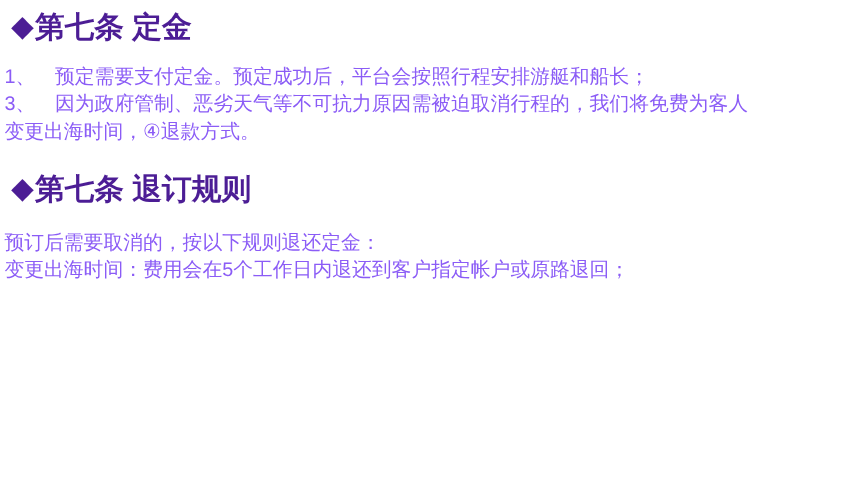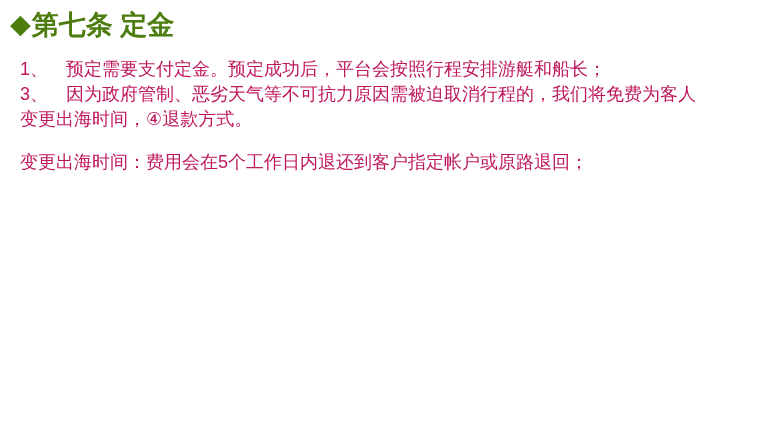--- a/index.html
+++ b/index.html
@@ -17,35 +17,35 @@
   .page {
     width: 770px;
     height: 439px;
     background: #ffffff;
   }
   .heading {
     font-size: 27px;
     font-weight: 700;
     line-height: 35px;
     padding-left: 10px;
-    color: #4d7c0f;
+    color: #4c1d95;
     white-space: nowrap;
   }
   .heading .bullet {
     display: inline-block;
     transform: translateY(-1px);
     margin-right: 1px;
   }
   .heading-1 { margin-top: 8px; }
   .heading-2 { margin-top: 23px; }
   .para {
     font-size: 18px;
     line-height: 25px;
-    padding-left: 20px;
-    color: #be185d;
+    padding-left: 4px;
+    color: #8b5cf6;
   }
   .para-1 { margin-top: 14px; }
   .para-2 { margin-top: 18px; }
   .line {
     white-space: nowrap;
   }
 </style>
 </head>
 <body>
 
@@ -56,18 +56,22 @@
       <span class="bullet">◆</span><span>第七条 定金</span>
     </div>
     <div class="para para-1">
       <div class="line">1、　预定需要支付定金。预定成功后，平台会按照行程安排游艇和船长；</div>
       <div class="line">3、　因为政府管制、恶劣天气等不可抗力原因需被迫取消行程的，我们将免费为客人</div>
       <div class="line">变更出海时间，④退款方式。</div>
     </div>
   </section>
 
   <section>
+    <div class="heading heading-2">
+      <span class="bullet">◆</span><span>第七条 退订规则</span>
+    </div>
     <div class="para para-2">
+      <div class="line">预订后需要取消的，按以下规则退还定金：</div>
       <div class="line">变更出海时间：费用会在5个工作日内退还到客户指定帐户或原路退回；</div>
     </div>
   </section>
 
 </div>
 
 </body></html>

